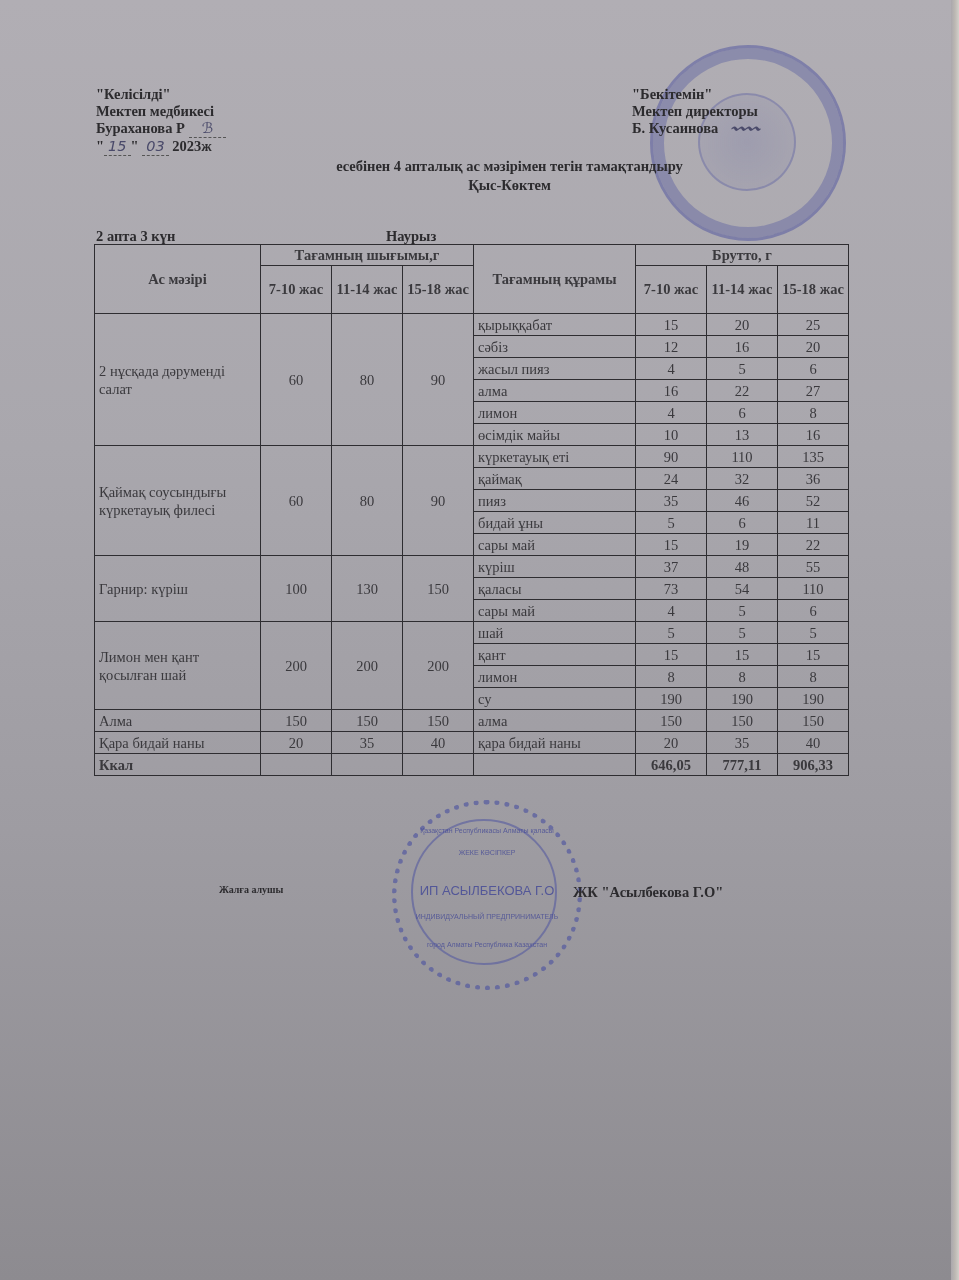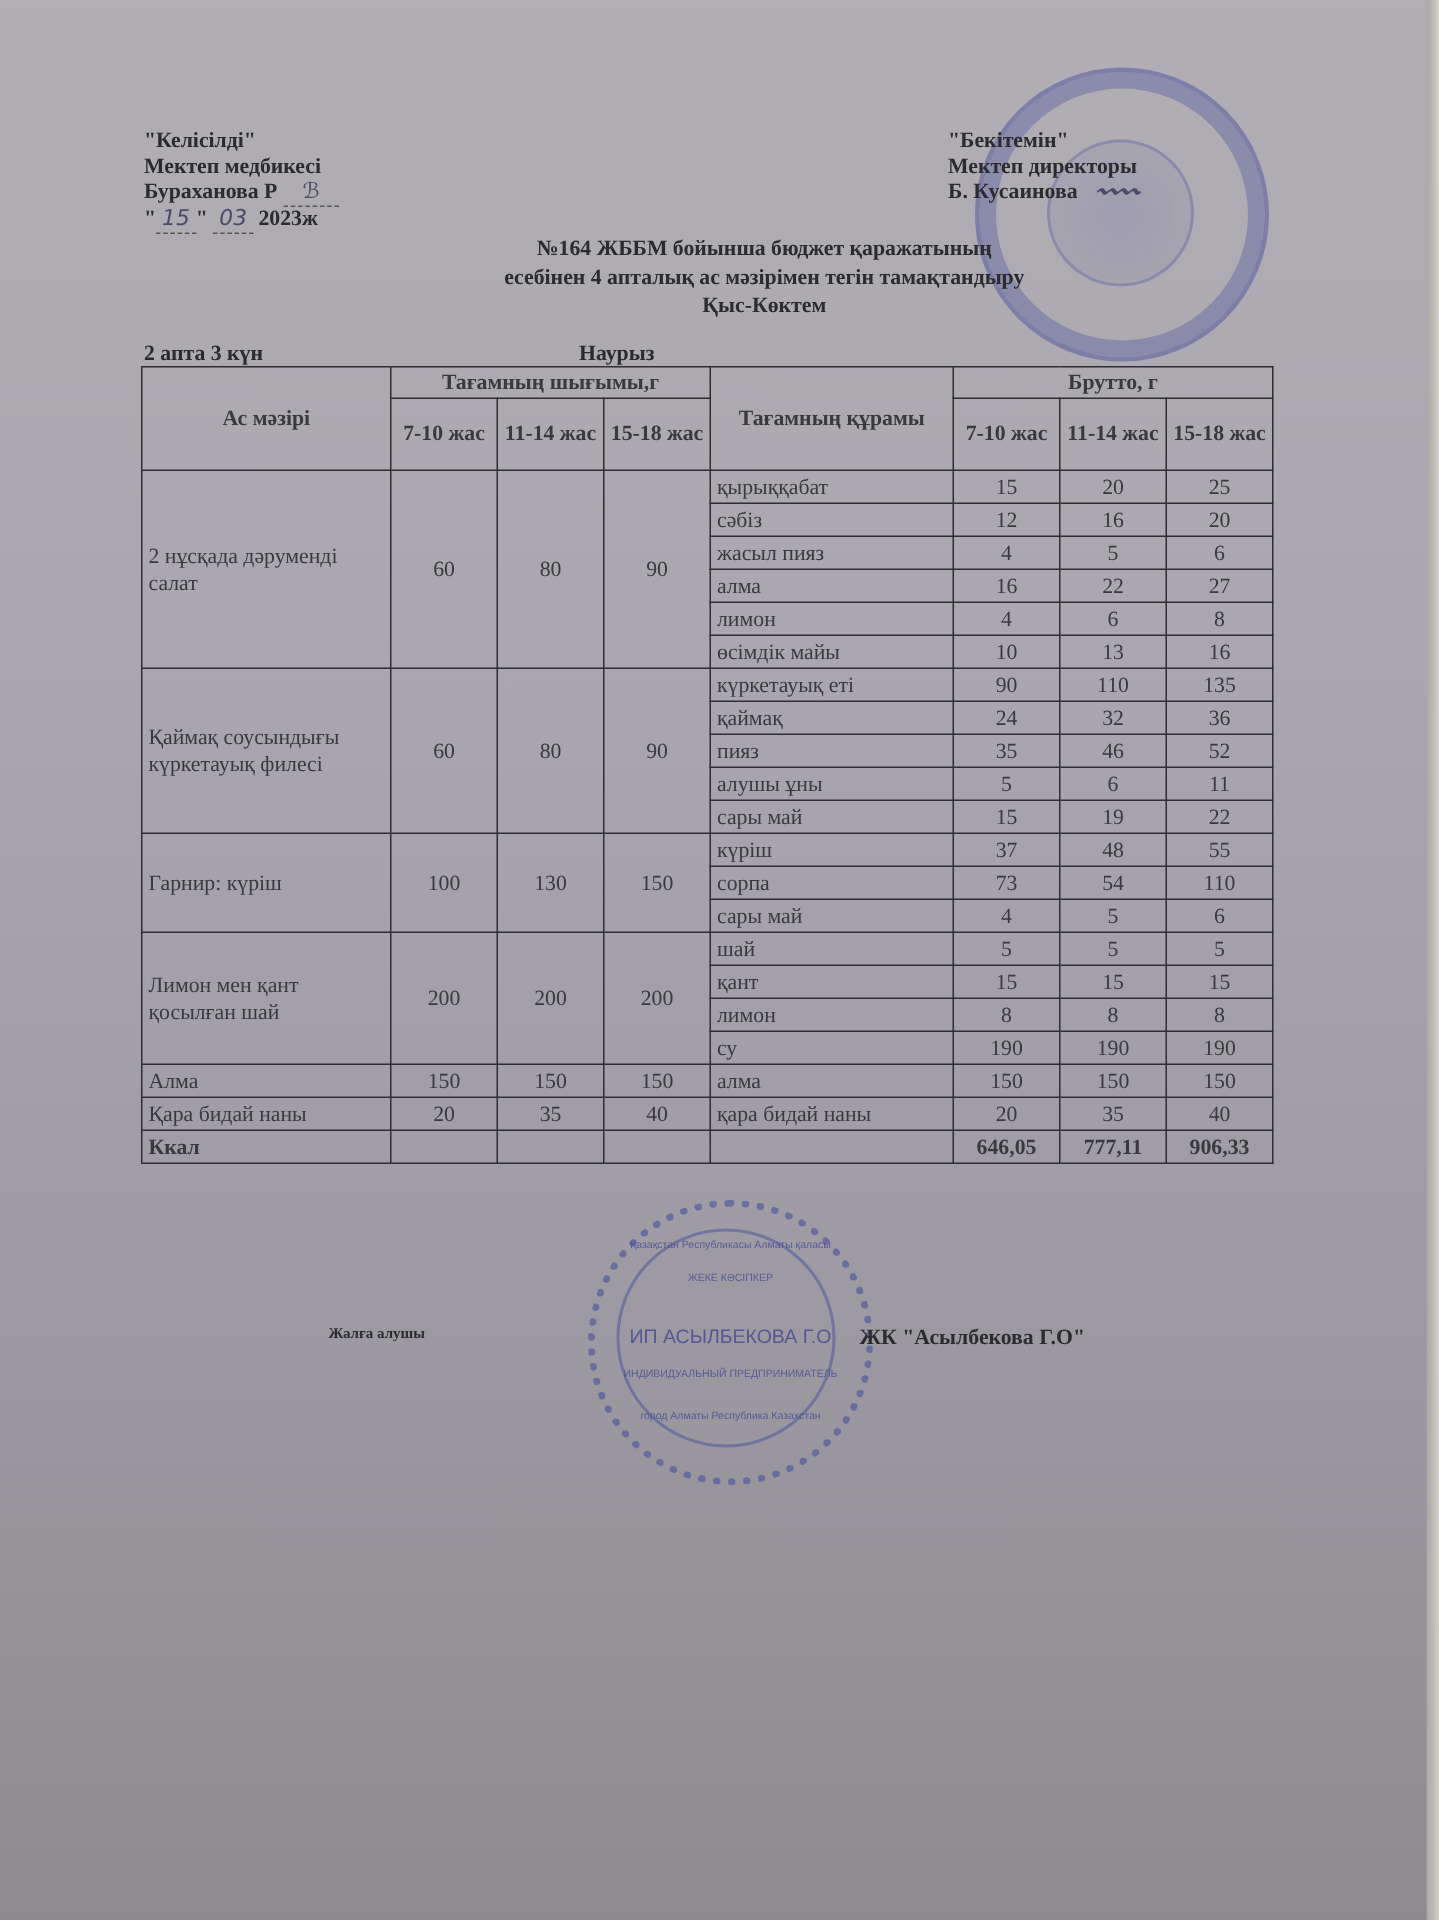--- a/index.html
+++ b/index.html
@@ -76,21 +76,20 @@
 <div class="hdr-right">
   <div>"Бекітемін"</div>
   <div>Мектеп директоры</div>
   <div>
     <span>Б. Кусаинова</span>
     <span class="sig-line" style="border-bottom:none;">&nbsp;〰〰</span>
   </div>
 </div>
 
 <div class="title">
-  <div>№164 ЖББМ бойынша бюджет қаражатының</div>
   <div>есебінен 4 апталық ас мәзірімен тегін тамақтандыру</div>
   <div>Қыс-Көктем</div>
 </div>
 <div class="week-day">2 апта 3 күн</div>
 <div class="month">Наурыз</div>
 
 <table class="menu">
   <thead>
     <tr>
       <th class="c-dish" rowspan="2">Ас мәзірі</th>
@@ -166,21 +165,21 @@
       <td class="c-br">32</td>
       <td class="c-br">36</td>
     </tr>
     <tr class="row-ing">
       <td>пияз</td>
       <td class="c-br">35</td>
       <td class="c-br">46</td>
       <td class="c-br">52</td>
     </tr>
     <tr class="row-ing">
-      <td>алушы ұны</td>
+      <td>бидай ұны</td>
       <td class="c-br">5</td>
       <td class="c-br">6</td>
       <td class="c-br">11</td>
     </tr>
     <tr class="row-ing">
       <td>сары май</td>
       <td class="c-br">15</td>
       <td class="c-br">19</td>
       <td class="c-br">22</td>
     </tr>
@@ -189,21 +188,21 @@
       <td class="dish-name" rowspan="3">Гарнир: күріш</td>
       <td class="c-num" rowspan="3">100</td>
       <td class="c-num" rowspan="3">130</td>
       <td class="c-num" rowspan="3">150</td>
       <td>күріш</td>
       <td class="c-br">37</td>
       <td class="c-br">48</td>
       <td class="c-br">55</td>
     </tr>
     <tr class="row-ing">
-      <td>сорпа</td>
+      <td>қаласы</td>
       <td class="c-br">73</td>
       <td class="c-br">54</td>
       <td class="c-br">110</td>
     </tr>
     <tr class="row-ing">
       <td>сары май</td>
       <td class="c-br">4</td>
       <td class="c-br">5</td>
       <td class="c-br">6</td>
     </tr>

